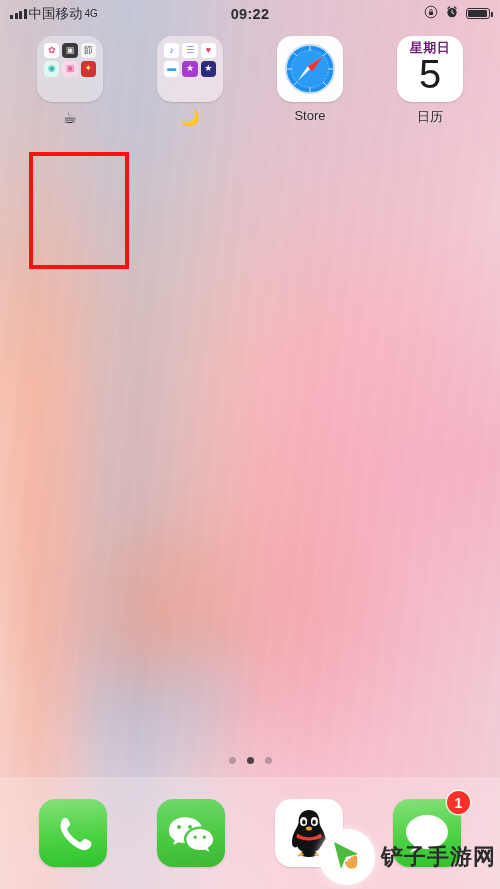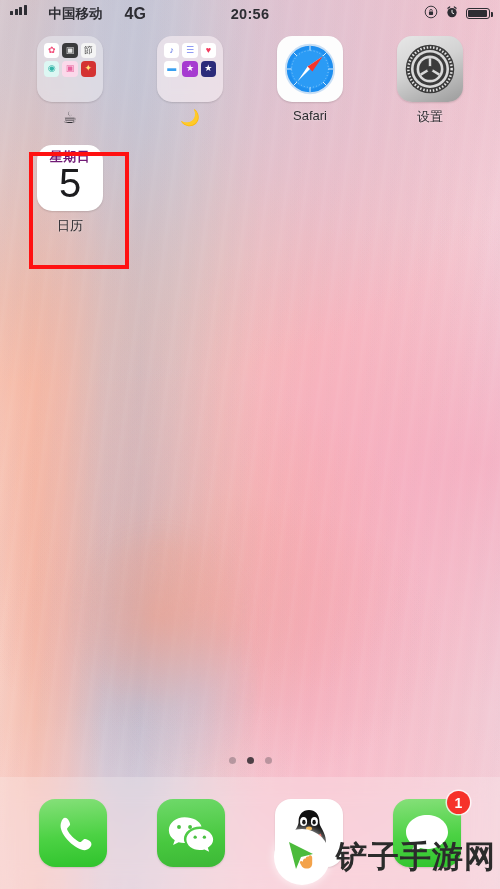--- a/index.html
+++ b/index.html
@@ -84,21 +84,21 @@
     position: absolute;
     left: 0; right: 0; top: 0;
     height: 27px;
     display: flex;
     align-items: center;
     color: #2d2d33;
     font-size: 13.5px;
     padding: 0 10px;
     box-sizing: border-box;
   }
-  .sb-left { display: flex; align-items: flex-start; gap: 22px; font-weight: bold; }
+  .sb-left { display: flex; align-items: center; gap: 2px; }
   .sb-center {
     position: absolute;
     left: 0; right: 0;
     text-align: center;
     font-size: 14.5px;
     font-weight: bold;
     letter-spacing: 0.3px;
     pointer-events: none;
   }
   .sb-right {
@@ -112,21 +112,21 @@
     display: block;
     width: 3px;
     background: #2d2d33;
     border-radius: 0.5px;
   }
   .bars i:nth-child(1){height:4px}
   .bars i:nth-child(2){height:6px}
   .bars i:nth-child(3){height:8px}
   .bars i:nth-child(4){height:10px}
   .carrier { font-size: 13.5px; }
-  .net { font-size: 16px; }
+  .net { font-size: 10px; }
   .battery {
     width: 24px; height: 11px;
     border: 1.3px solid #2d2d33;
     border-radius: 3px;
     position: relative;
     box-sizing: border-box;
     padding: 1px;
   }
   .battery::after {
     content: "";
@@ -323,21 +323,21 @@
     width: 56px; height: 56px;
     border-radius: 50%;
     background: #ffffff;
     display: flex;
     align-items: center;
     justify-content: center;
     box-shadow: 0 0 10px rgba(255,255,255,0.8);
   }
   .wm-text { display: flex; flex-direction: column; line-height: 1.05; }
   .wm-title {
-    font-size: 31px;
+    font-size: 22px;
     font-weight: bold;
     color: #2b2b2b;
     letter-spacing: 1px;
   }
   .wm-url {
     font-size: 14px;
     color: #4a4a4a;
     letter-spacing: 0.6px;
     margin-top: 2px;
   }
@@ -356,21 +356,21 @@
     <div class="sb-left">
       <span class="bars">
           <i></i>
           <i></i>
           <i></i>
           <i></i>
         </span>
       <span class="carrier">中国移动</span>
       <span class="net">4G</span>
     </div>
-    <div class="sb-center">20:56</div>
+    <div class="sb-center">09:22</div>
     <div class="sb-right">
       <span>
         <svg width="14" height="14" viewBox="0 0 24 24">
           <circle cx="12" cy="12" r="10" fill="none" stroke="#2d2d33" stroke-width="1.6"></circle>
           <rect x="8.5" y="11" width="7" height="6" rx="1.2" fill="#2d2d33"></rect>
           <path d="M10 11V9.5a2 2 0 014 0V11" fill="none" stroke="#2d2d33" stroke-width="1.4"></path>
         </svg>
       </span>
       <span>
         <svg width="14" height="14" viewBox="0 0 24 24">
@@ -420,44 +420,23 @@
           <circle cx="30" cy="30" r="20.5" fill="#2b9bf5"></circle>
           <g stroke="#ffffff" stroke-width="1" opacity="0.85">
             <path d="M30 6 V11 M30 49 V54 M6 30 H11 M49 30 H54"></path>
             <path d="M13 13 L16.5 16.5 M43.5 43.5 L47 47 M47 13 L43.5 16.5 M16.5 43.5 L13 47"></path>
           </g>
           <circle cx="30" cy="30" r="19" fill="none" stroke="#ffffff" stroke-width="0.8" opacity="0.55" stroke-dasharray="1 2.2"></circle>
           <path d="M43 17 L27.5 27.5 L17 43 Z" fill="#ffffff"></path>
           <path d="M43 17 L32.5 32.5 L27.5 27.5 Z" fill="#f5352b"></path>
         </svg>
       </div>
-      <div class="label">Safari</div>
-    </div>
-
-    <div class="cell">
-      <div class="icon settings">
-        <svg width="56" height="56" viewBox="0 0 60 60">
-          <g fill="#3b3b3b">
-            <circle cx="30" cy="30" r="26" fill="#3b3b3b"></circle>
-          </g>
-          <circle cx="30" cy="30" r="23.2" fill="none" stroke="#e3e3e3" stroke-width="2.6" stroke-dasharray="1.6 1.9"></circle>
-          <circle cx="30" cy="30" r="20.4" fill="#d9d9d9"></circle>
-          <circle cx="30" cy="30" r="17.6" fill="#3b3b3b"></circle>
-          <circle cx="30" cy="30" r="14.4" fill="#d9d9d9"></circle>
-          <circle cx="30" cy="30" r="11.6" fill="#3b3b3b"></circle>
-          <g stroke="#d9d9d9" stroke-width="2.6">
-            <path d="M30 18.6 V30"></path>
-            <path d="M30 30 L20 36"></path>
-            <path d="M30 30 L40 36"></path>
-          </g>
-          <circle cx="30" cy="30" r="3.1" fill="#3b3b3b"></circle>
-        </svg>
-      </div>
-      <div class="label">设置</div>
-    </div>
+      <div class="label">Store</div>
+    </div>
+
 
     <div class="cell">
       <div class="icon calendar">
         <div class="cal-dow">星期日</div>
         <div class="cal-day">5</div>
       </div>
       <div class="label">日历</div>
     </div>
 
     <div class="cell"></div>

